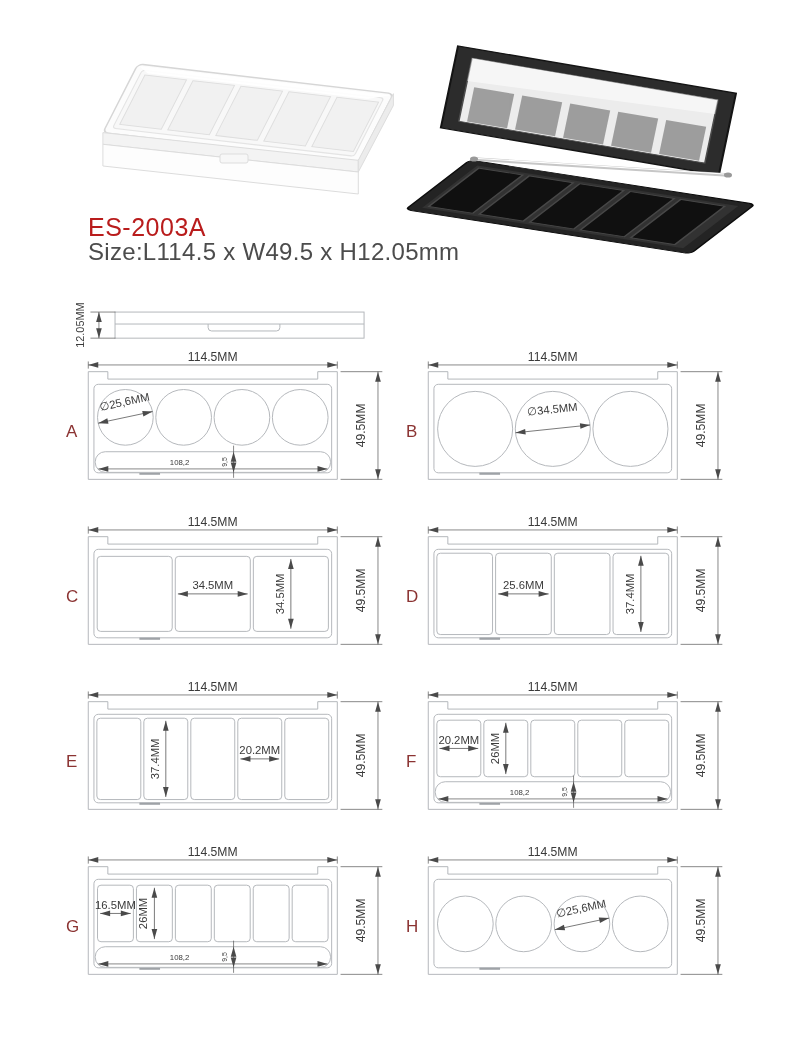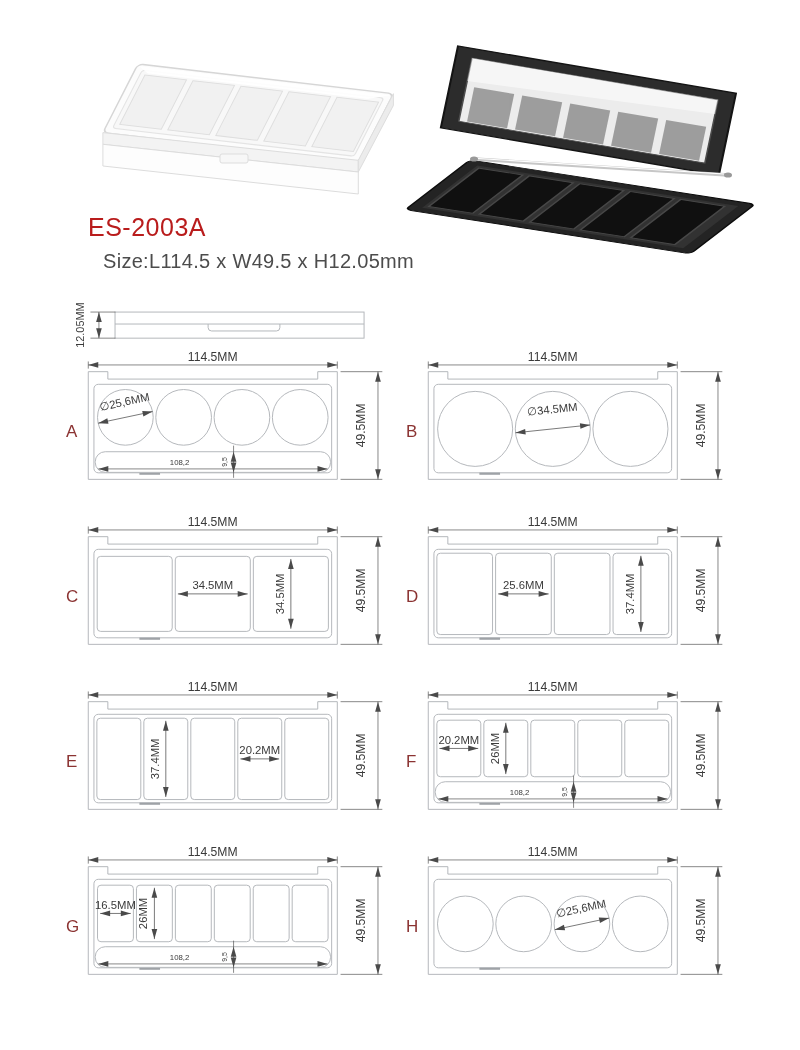--- a/index.html
+++ b/index.html
@@ -9,21 +9,21 @@
   }
   .sheet{position:absolute;inset:0;background:#fff;}
   .photo{position:absolute;}
   #photo-left{left:56px;top:26px;}
   #photo-right{left:386px;top:18px;}
   .title{
     position:absolute;left:88px;top:213px;font-size:25px;letter-spacing:.5px;
     color:#8b3332;font-weight:400;
   }
   .size-line{
-    position:absolute;left:88px;top:250px;font-size:20px;color:#4c4c4c;letter-spacing:.3px;margin-left:15px;
+    position:absolute;left:88px;top:238px;font-size:24px;color:#4c4c4c;letter-spacing:.3px;
   }
   #sideview{position:absolute;left:60px;top:299px;}
   .cell{position:absolute;}
   svg{display:block;}
 </style>
 </head>
 <body>
 
 <div class="sheet">
 

